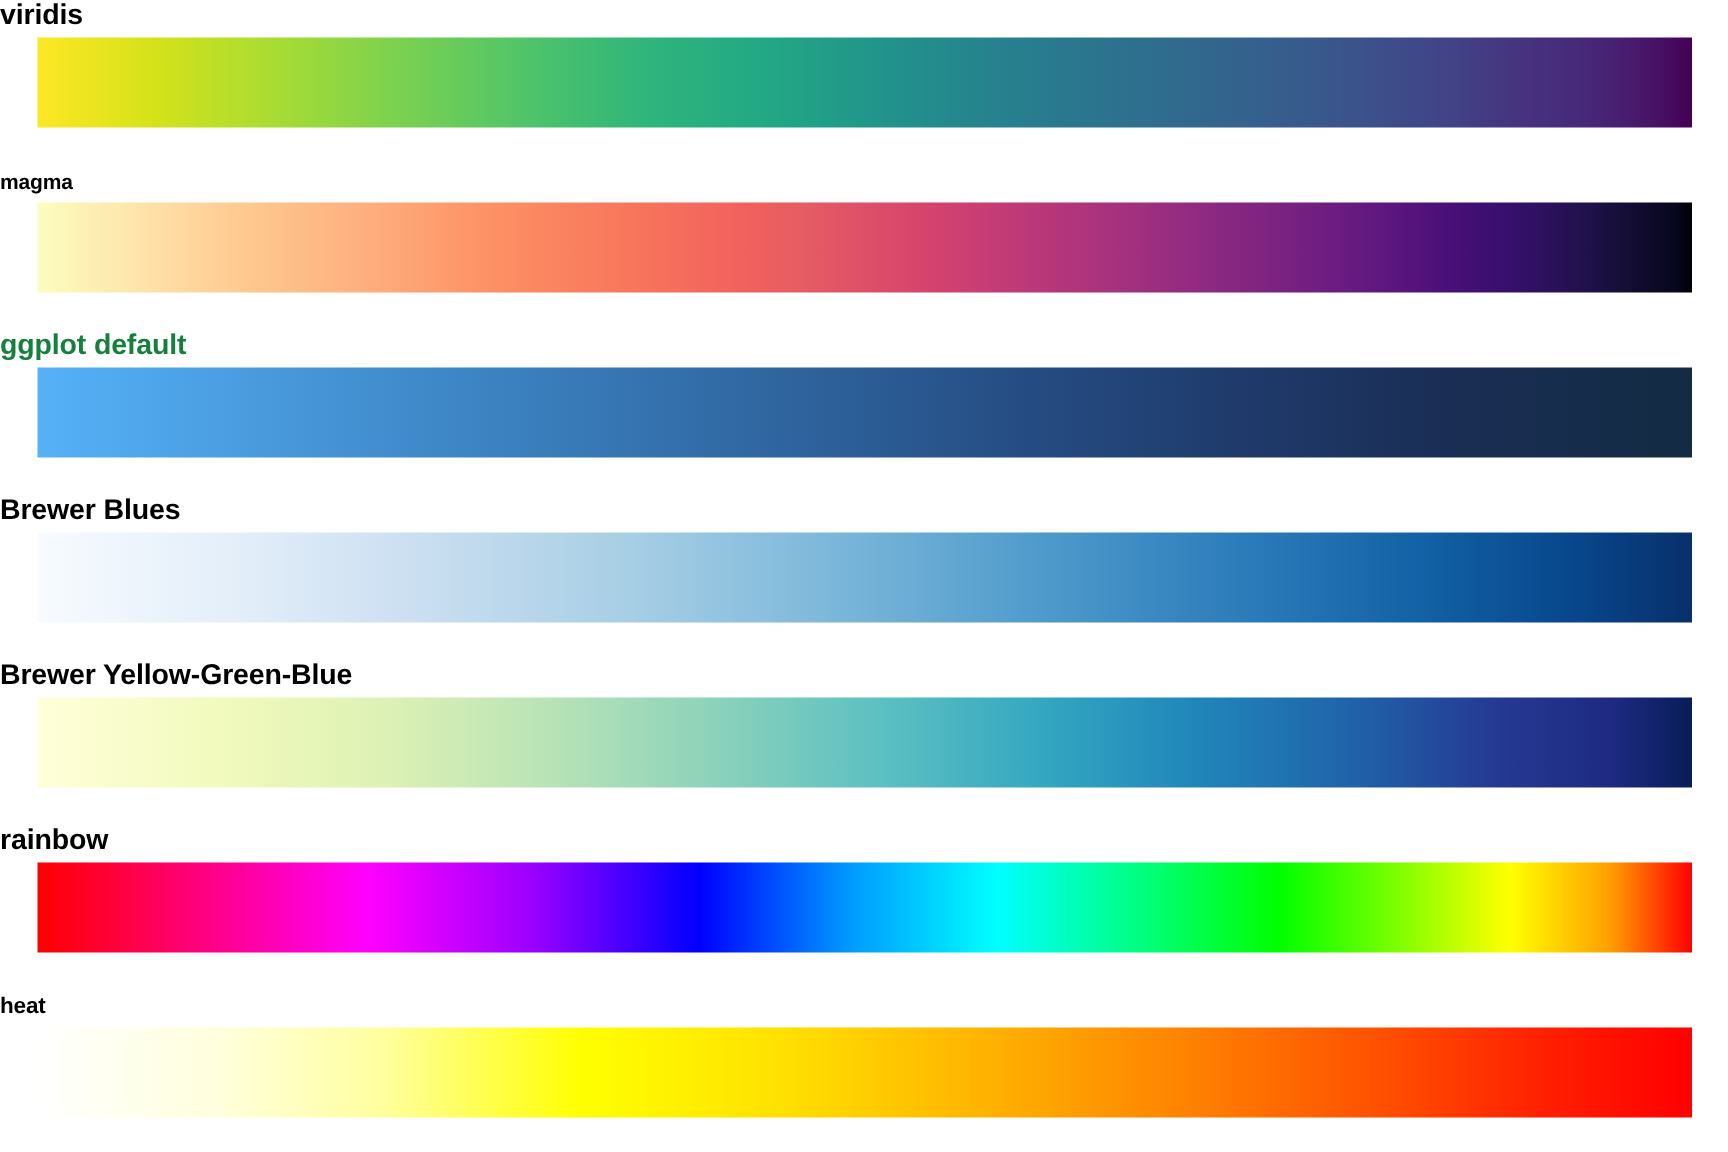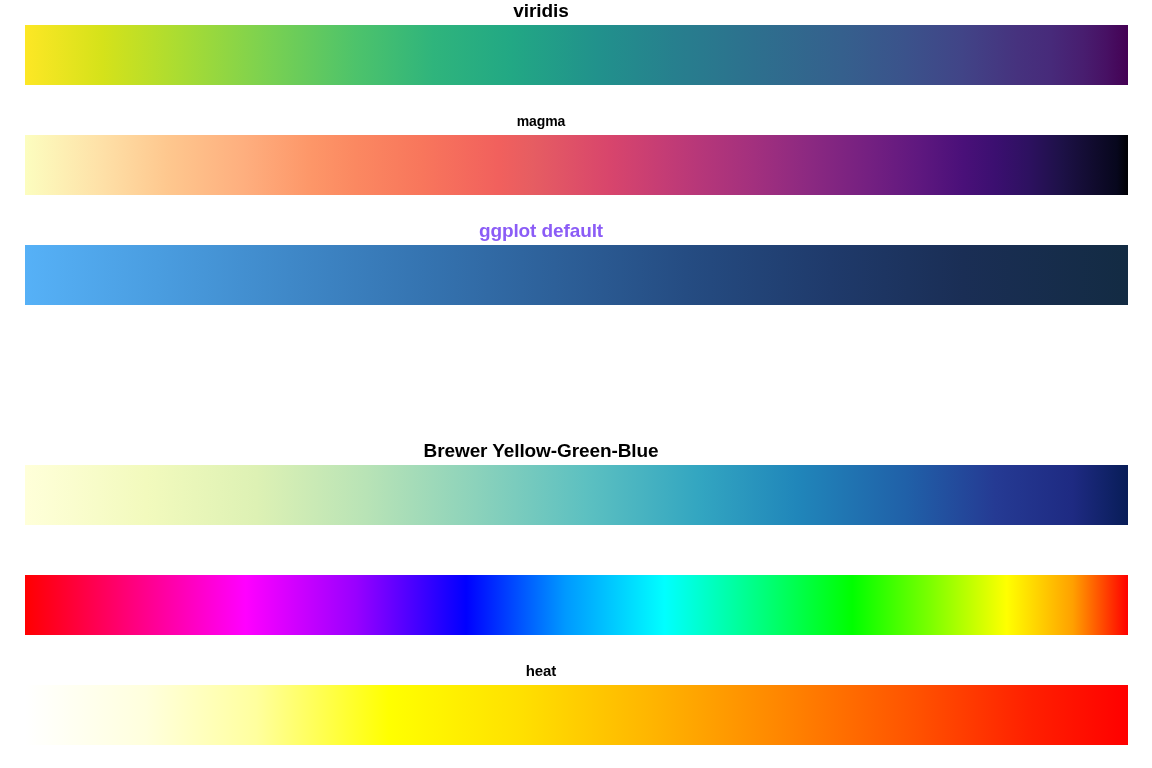--- a/index.html
+++ b/index.html
@@ -29,28 +29,26 @@
     height: 110px;
   }
 
   .panel-title {
     position: absolute;
     left: 0;
     top: 0;
     width: 990px;
     height: 24px;
     line-height: 22px;
-    text-align: center;
     font-size: 19px;
     font-weight: bold;
     color: #000000;
     font-family: "Liberation Sans", sans-serif;
     letter-spacing: -0.1px;
     white-space: nowrap;
-    margin-left: 46px;
   }
 
   .gradient-bar {
     position: absolute;
     left: 25px;
     top: 25px;
     width: 1103px;
     height: 60px;
   }
 
@@ -256,31 +254,36 @@
     <div class="panel-title" style="color: rgb(0, 0, 0); font-size: 19px;">viridis</div>
     <div class="gradient-bar grad-viridis" style="background: linear-gradient(to right, rgb(253, 231, 37) 0%, rgb(213, 226, 26) 7%, rgb(170, 220, 50) 14%, rgb(122, 209, 81) 22%, rgb(77, 195, 107) 30%, rgb(47, 180, 124) 37%, rgb(34, 168, 132) 44%, rgb(33, 145, 140) 52%, rgb(39, 127, 142) 59%, rgb(45, 112, 142) 66%, rgb(53, 96, 141) 74%, rgb(59, 82, 139) 80%, rgb(65, 68, 135) 85%, rgb(70, 50, 126) 90%, rgb(71, 42, 122) 93%, rgb(72, 29, 111) 96%, rgb(71, 17, 100) 98%, rgb(68, 1, 84) 100%); left: 25px; width: 1103px; height: 60px;"></div>
   </div>
 
   <div class="panel" style="top:110px;">
     <div class="panel-title" style="color: rgb(0, 0, 0); font-size: 14px;">magma</div>
     <div class="gradient-bar grad-magma" style="background: linear-gradient(to right, rgb(252, 253, 191) 0%, rgb(254, 224, 167) 7%, rgb(254, 199, 142) 13%, rgb(254, 174, 126) 20%, rgb(253, 150, 104) 26%, rgb(251, 136, 97) 30%, rgb(248, 118, 92) 36%, rgb(241, 96, 93) 43%, rgb(230, 93, 98) 46%, rgb(216, 69, 108) 53%, rgb(196, 60, 117) 58%, rgb(183, 55, 121) 61%, rgb(163, 48, 126) 66%, rgb(140, 41, 129) 71%, rgb(114, 31, 129) 77%, rgb(95, 24, 127) 81%, rgb(74, 16, 121) 85%, rgb(59, 15, 112) 88%, rgb(45, 17, 96) 91%, rgb(29, 17, 71) 94%, rgb(16, 11, 45) 97%, rgb(7, 7, 29) 99%, rgb(0, 0, 4) 100%); left: 25px; width: 1103px; height: 60px;"></div>
   </div>
 
   <div class="panel" style="top:220px;">
-    <div class="panel-title" style="color: #8b5cf6; font-size: 19px;">ggplot default</div>
+    <div class="panel-title" style="color: #15803d; font-size: 19px;">ggplot default</div>
     <div class="gradient-bar grad-ggplot" style="background: linear-gradient(to right, rgb(86, 177, 247) 0%, rgb(74, 157, 224) 12%, rgb(63, 136, 200) 24%, rgb(53, 116, 177) 36%, rgb(45, 96, 153) 48%, rgb(37, 76, 130) 60%, rgb(31, 58, 107) 73%, rgb(26, 46, 85) 85%, rgb(19, 43, 67) 100%); left: 25px; width: 1103px; height: 60px;"></div>
   </div>
 
+  <div class="panel" style="top:330px;">
+    <div class="panel-title" style="color: rgb(0, 0, 0); font-size: 19px;">Brewer Blues</div>
+    <div class="gradient-bar grad-brewer-blues" style="background: linear-gradient(to right, rgb(247, 251, 255) 0%, rgb(227, 238, 249) 12%, rgb(200, 221, 240) 24%, rgb(166, 206, 228) 36%, rgb(124, 183, 218) 48%, rgb(81, 156, 204) 60%, rgb(46, 126, 188) 72%, rgb(18, 96, 165) 84%, rgb(8, 70, 139) 93%, rgb(8, 48, 107) 100%); left: 25px; width: 1103px; height: 60px;"></div>
+  </div>
 
   <div class="panel" style="top:440px;">
     <div class="panel-title" style="color: rgb(0, 0, 0); font-size: 19px;">Brewer Yellow-Green-Blue</div>
     <div class="gradient-bar grad-brewer-ylgnbu" style="background: linear-gradient(to right, rgb(255, 255, 217) 0%, rgb(242, 250, 189) 11%, rgb(221, 241, 180) 21%, rgb(184, 227, 182) 31%, rgb(139, 210, 187) 41%, rgb(92, 192, 193) 51%, rgb(51, 166, 193) 61%, rgb(32, 134, 186) 70%, rgb(32, 96, 168) 80%, rgb(37, 58, 147) 88%, rgb(30, 42, 130) 95%, rgb(8, 29, 88) 100%); left: 25px; width: 1103px; height: 60px;"></div>
   </div>
 
   <div class="panel" style="top:550px;">
+    <div class="panel-title" style="color: rgb(0, 0, 0); font-size: 19px;">rainbow</div>
     <div class="gradient-bar grad-rainbow" style="background: linear-gradient(to right, rgb(255, 0, 0) 0%, rgb(255, 0, 128) 10%, rgb(255, 0, 255) 20%, rgb(153, 0, 255) 30%, rgb(0, 0, 255) 40%, rgb(0, 153, 255) 49%, rgb(0, 255, 255) 58%, rgb(0, 255, 122) 67%, rgb(0, 255, 0) 75%, rgb(122, 255, 0) 82%, rgb(255, 255, 0) 89%, rgb(255, 160, 0) 95%, rgb(255, 0, 0) 100%); left: 25px; width: 1103px; height: 60px;"></div>
   </div>
 
   <div class="panel" style="top:660px;">
     <div class="panel-title" style="color: rgb(0, 0, 0); font-size: 15px;">heat</div>
     <div class="gradient-bar grad-heat" style="background: linear-gradient(to right, rgb(255, 255, 255) 0%, rgb(255, 255, 221) 11%, rgb(255, 255, 158) 21%, rgb(255, 255, 0) 33%, rgb(255, 224, 0) 45%, rgb(255, 180, 0) 57%, rgb(255, 132, 0) 69%, rgb(255, 81, 0) 81%, rgb(255, 32, 0) 91%, rgb(255, 0, 0) 100%); left: 25px; width: 1103px; height: 60px;"></div>
   </div>
 
 </div>
 

